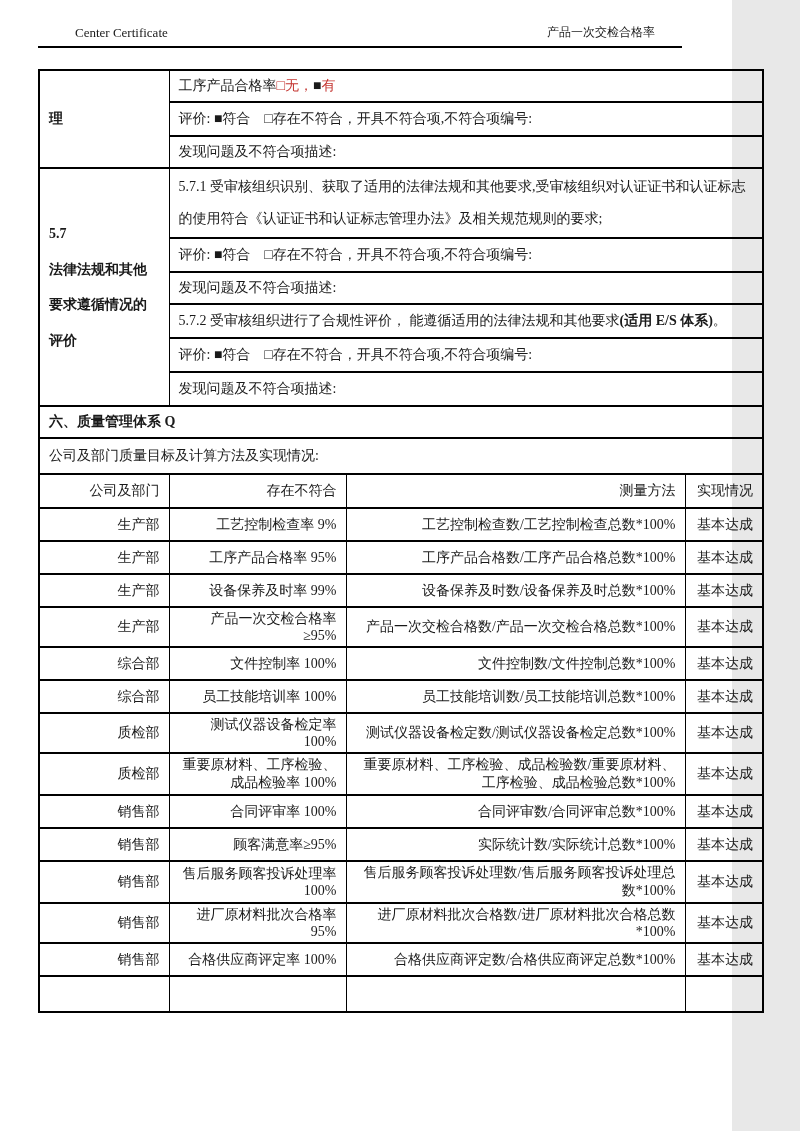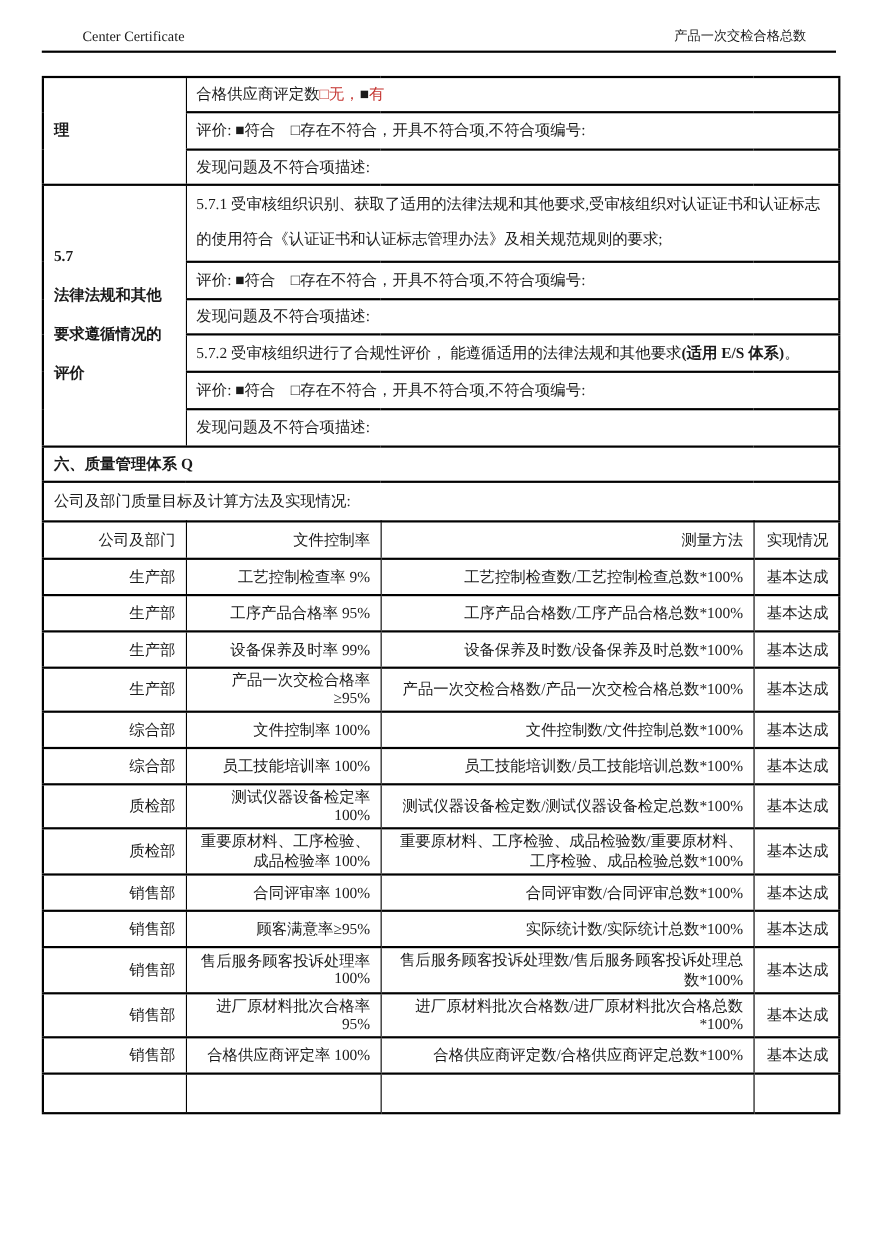--- a/index.html
+++ b/index.html
@@ -4,23 +4,23 @@
 <style>
   * { margin: 0; padding: 0; box-sizing: border-box; }
   html, body { background: #e8e8e8; }
   body {
     width: 800px; height: 1131px;
     font-family: "Liberation Serif", "DejaVu Serif", serif;
     color: #1a1a1a;
     position: relative;
   }
   .page {
-    width: 800px; height: 1131px;
+    width: 732px; height: 1131px;
     background: #ffffff;
-    padding: 22px 40px 0 38px;
+    padding: 22px 50px 0 38px;
   }
   
   .doc-header {
     display: flex;
     justify-content: space-between;
     align-items: flex-end;
     border-bottom: 2px solid #000;
     padding: 0 27px 5px 37px;
     height: 26px;
   }
@@ -64,36 +64,36 @@
   tr.qrow { height: 33px; }
   tr.qrow-last { height: 36px; }
 </style>
 </head>
 <body>
 
 <div class="page">
 
   <div class="doc-header">
     <span class="left">Center Certificate</span>
-    <span class="right">产品一次交检合格总数</span>
+    <span class="right">产品一次交检合格率</span>
   </div>
 
   <table class="audit">
     <colgroup>
       <col style="width:130px">
       <col style="width:177px">
       <col style="width:339px">
       <col style="width:78px">
     </colgroup>
     <tbody>
 
       <tr class="h32">
         <td class="label-cell label-top" rowspan="3">理</td>
         <td colspan="3">
-          <span>合格供应商评定数</span><span class="red">□无，</span><span>■</span><span class="red">有</span>
+          <span>工序产品合格率</span><span class="red">□无，</span><span>■</span><span class="red">有</span>
         </td>
       </tr>
       <tr class="h34">
         <td colspan="3">评价: ■符合　□存在不符合，开具不符合项,不符合项编号:</td>
       </tr>
       <tr class="h32">
         <td colspan="3">发现问题及不符合项描述:</td>
       </tr>
 
       <tr class="h66">
@@ -125,21 +125,21 @@
         <td colspan="4" class="section-title">六、质量管理体系 Q</td>
       </tr>
       <tr class="h36">
         <td colspan="4">公司及部门质量目标及计算方法及实现情况:</td>
       </tr>
 
     </tbody>
     <tbody id="q-body">
         <tr class="h34">
           <td class="center">公司及部门</td>
-          <td class="center">文件控制率</td>
+          <td class="center">存在不符合</td>
           <td class="center">测量方法</td>
           <td class="center">实现情况</td>
         </tr>
         <tr class="qrow">
           <td class="center">生产部</td>
           <td class="center">工艺控制检查率 9%</td>
           <td class="center">工艺控制检查数/工艺控制检查总数*100%</td>
           <td class="center">基本达成</td>
         </tr>
         <tr class="qrow">

